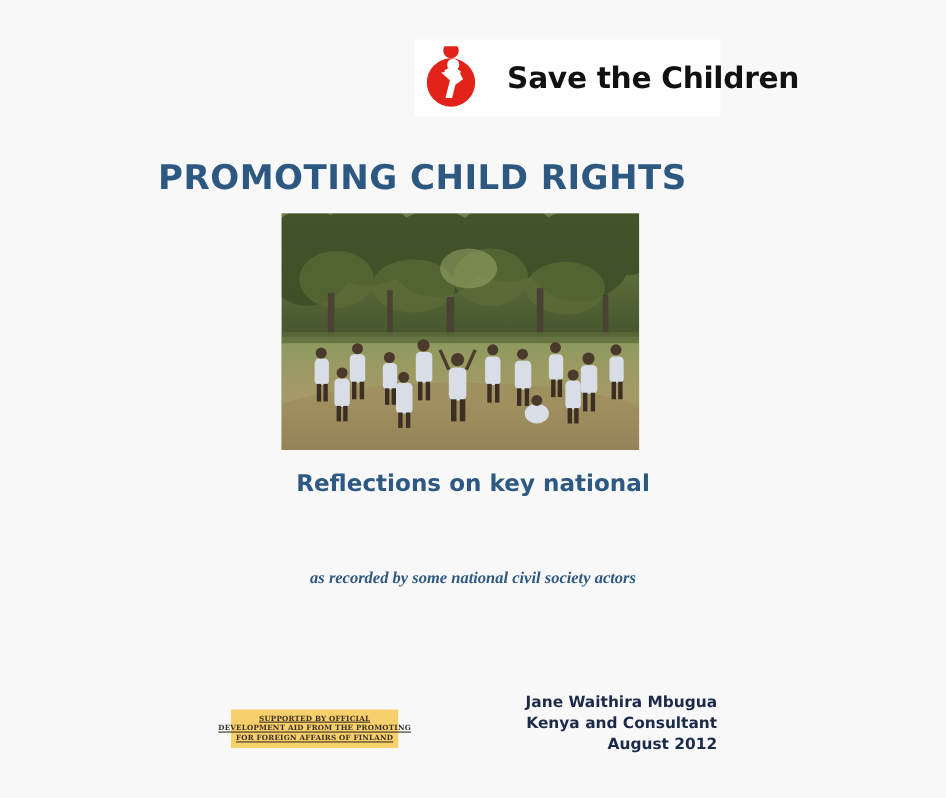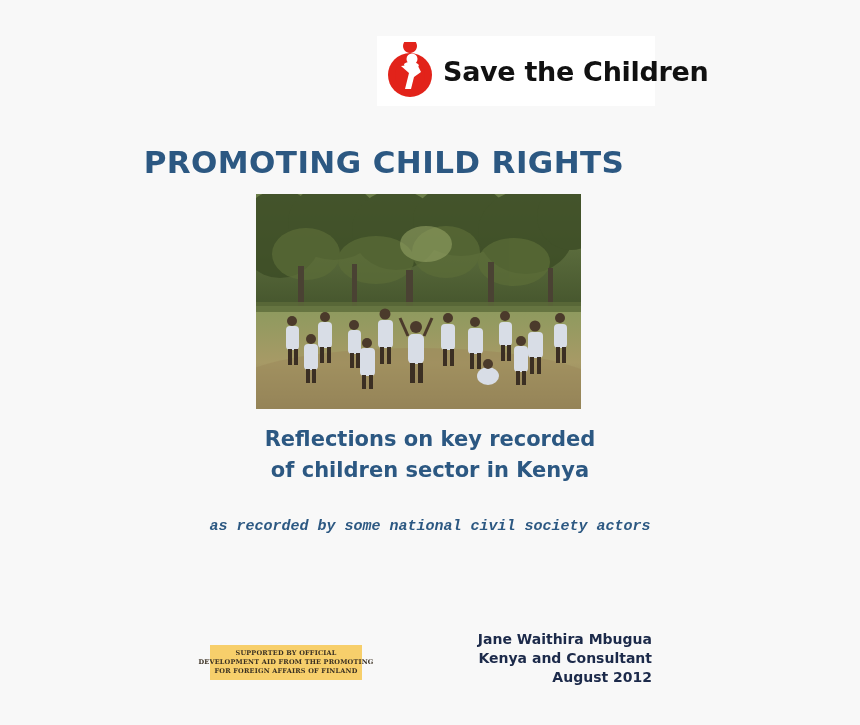--- a/index.html
+++ b/index.html
@@ -27,20 +27,21 @@
   
   .logo-block {
     position: absolute;
     left: 377px;
     top: 36px;
     width: 278px;
     height: 70px;
     background: #ffffff;
     display: flex;
     align-items: center;
+    gap: 18px;
   }
   .logo-mark {
     width: 58px;
     height: 58px;
     margin-left: 4px;
     flex: 0 0 auto;
     position: relative;
   }
   .logo-text {
     font-family: "DejaVu Sans", sans-serif;
@@ -90,21 +91,21 @@
     font-weight: bold;
     color: #2c5882;
     line-height: 31px;
   }
   .subtitle-note {
     position: absolute;
     left: 0;
     top: 518px;
     width: 860px;
     text-align: center;
-    font-family: Liberation Mono, monospace;
+    font-family: Liberation Serif, serif;
     font-size: 15px;
     font-weight: bold;
     font-style: italic;
     color: #2c5882;
   }
 
   
   .funder-box {
     position: absolute;
     left: 210px;
@@ -118,20 +119,21 @@
     justify-content: center;
   }
   .funder-line {
     font-family: "DejaVu Serif", serif;
     font-size: 6.5px;
     font-weight: bold;
     color: #3a3022;
     letter-spacing: 0.2px;
     line-height: 9px;
     white-space: nowrap;
+    text-decoration: underline;
   }
 
   
   .author-block {
     position: absolute;
     left: 380px;
     top: 630px;
     width: 272px;
     text-align: right;
     font-family: "DejaVu Sans", sans-serif;
@@ -272,22 +274,21 @@
           <path d="M168 142 L176 124"></path>
         </g>
 
         <ellipse cx="232" cy="182" rx="11" ry="9" fill="#d8dde6"></ellipse>
         <circle cx="232" cy="170" r="5" fill="#4b3a2b"></circle>
       </g>
     </svg>
   </div>
 
   <div class="subtitle">
-    <div>Reflections on key recorded</div>
-    <div>of children sector in Kenya</div>
+    <div>Reflections on key national</div>
   </div>
   <div class="subtitle-note">as recorded by some national civil society actors</div>
 
   <div class="funder-box">
     <div class="funder-line">SUPPORTED BY OFFICIAL</div>
     <div class="funder-line">DEVELOPMENT AID FROM THE PROMOTING</div>
     <div class="funder-line">FOR FOREIGN AFFAIRS OF FINLAND</div>
   </div>
 
   <div class="author-block">

